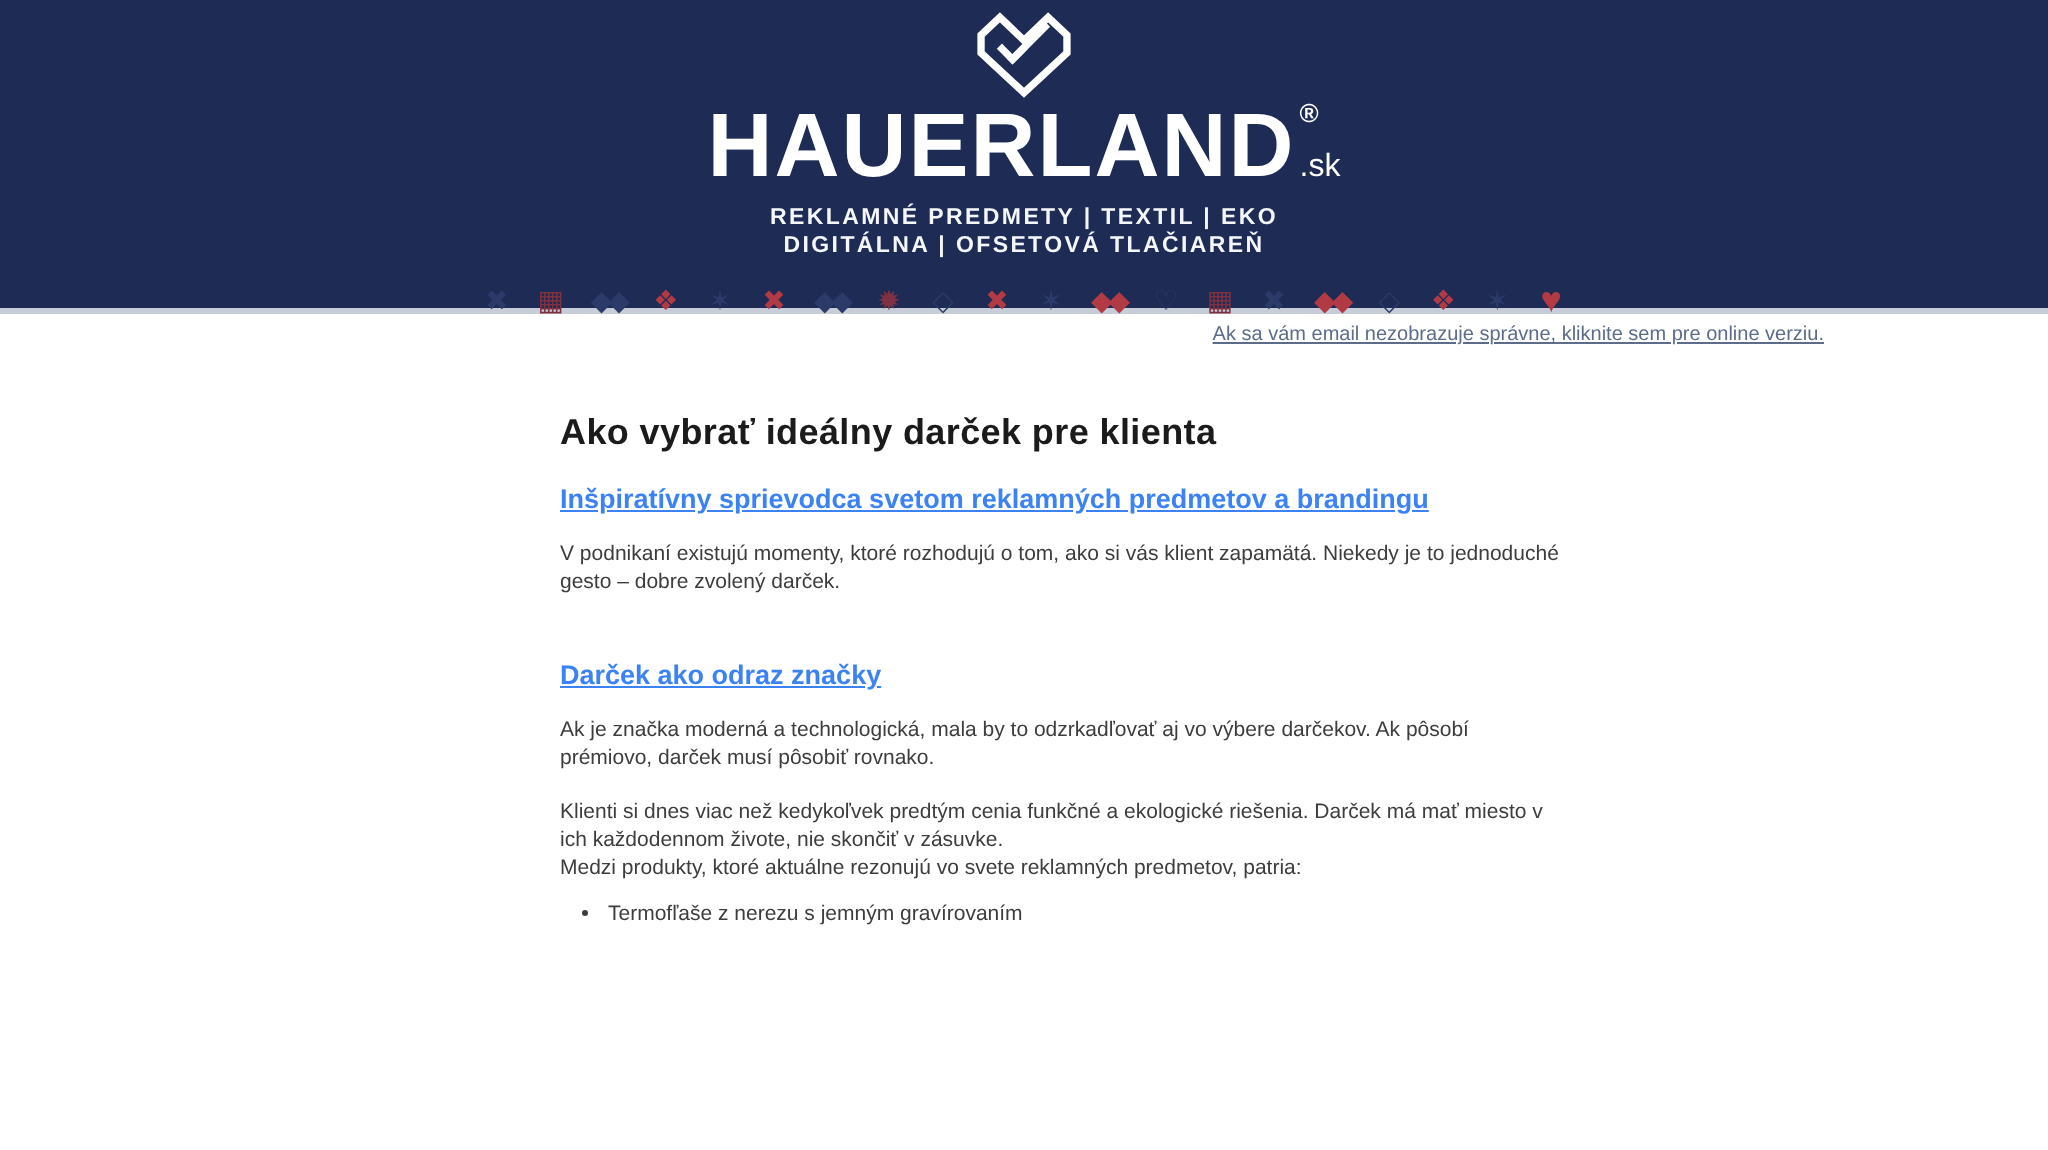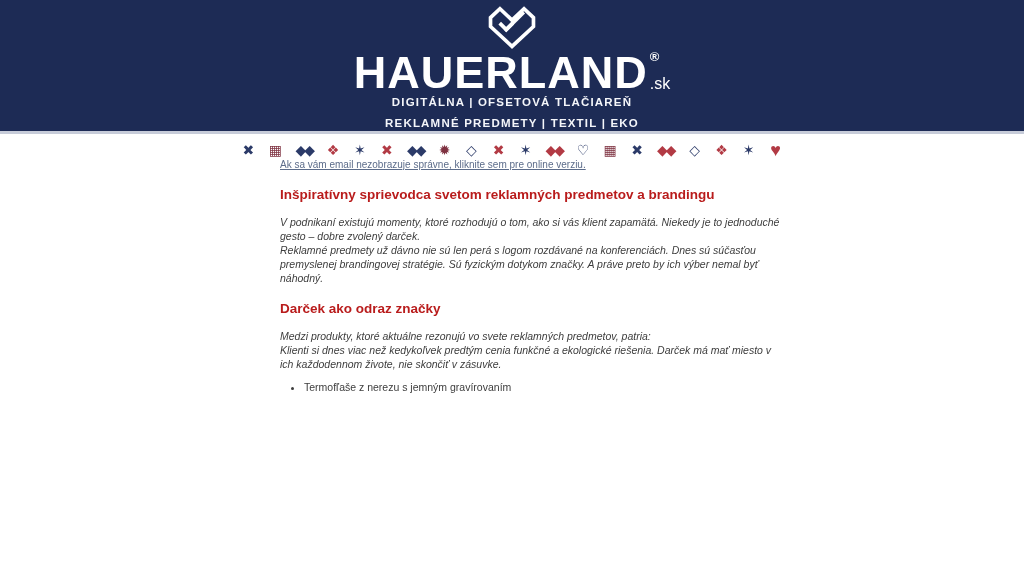--- a/index.html
+++ b/index.html
@@ -8,21 +8,21 @@
     width: 1024px;
     height: 575px;
     overflow: hidden;
     background: #ffffff;
     font-family: "Liberation Sans", sans-serif;
   }
 
   
   .mast {
     width: 1024px;
-    height: 134px;
+    height: 157px;
     background: #1d2b55;
     border-bottom: 3px solid #c7ccd9;
     text-align: center;
     color: #ffffff;
     padding-top: 5px;
   }
   .heart-logo { display: block; margin: 0 auto; }
   .wordmark-row {
     display: flex;
     justify-content: center;
@@ -72,45 +72,45 @@
   .folk-row span[data-tone="faint"]   { color: #2b3a68; }
   .folk-row span.pair { letter-spacing: -2px; }
   .folk-row span.big { font-size: 18px; }
 
   
   .content {
     margin-left: 280px;
     width: 632px;
   }
   .online-link-wrap {
-    text-align: left;
-    padding-top: 20px;
+    text-align: right;
   }
   .online-link {
     font-size: 10px;
     color: #5c6c8a;
     text-decoration: underline;
     cursor: pointer;
   }
   .article { width: 500px; }
   h1.title {
     margin: 31px 0 0;
     font-size: 18px;
     font-weight: bold;
     color: #1b1b1b;
     letter-spacing: 0.2px;
   }
   h2.subtitle, h2.section-h {
     margin: 15px 0 0;
     font-size: 13.5px;
     font-weight: bold;
-    color: #b91c1c;
+    color: #3b82f6;
+    text-decoration: underline;
   }
-  h2.section-h { margin-top: 16px; }
-  .para-group { margin-top: 13px; font-style: italic; }
+  h2.section-h { margin-top: 32px; }
+  .para-group { margin-top: 13px; }
   .para-group p {
     margin: 0;
     font-size: 10.5px;
     line-height: 14px;
     color: #3d3d3d;
   }
   ul.product-list {
     margin: 9px 0 0;
     padding-left: 24px;
     font-size: 10.5px;
@@ -130,22 +130,22 @@
   </svg>
 
   <div class="wordmark-row">
     <span class="wordmark">HAUERLAND</span>
     <span class="reg-stack">
       <span class="reg">®</span>
       <span class="tld">.sk</span>
     </span>
   </div>
 
+  <div class="tagline first">REKLAMNÉ PREDMETY  |  TEXTIL  |  EKO</div>
   <div class="tagline">DIGITÁLNA  |  OFSETOVÁ TLAČIAREŇ</div>
-  <div class="tagline first">REKLAMNÉ PREDMETY  |  TEXTIL  |  EKO</div>
 
   <div class="folk-row">
     <span data-tone="faint">✖</span>
     <span data-tone="darkred">▦</span>
     <span class="pair" data-tone="faint">◆◆</span>
     <span data-tone="red">❖</span>
     <span data-tone="faint">✶</span>
     <span data-tone="red">✖</span>
     <span class="pair" data-tone="faint">◆◆</span>
     <span data-tone="darkred">✹</span>
@@ -164,34 +164,35 @@
   </div>
 </header>
 
 <main class="content">
 
   <div class="online-link-wrap">
     <a class="online-link">Ak sa vám email nezobrazuje správne, kliknite sem pre online verziu.</a>
   </div>
 
   <article class="article">
+    <h1 class="title">Ako vybrať ideálny darček pre klienta</h1>
     <h2 class="subtitle">Inšpiratívny sprievodca svetom reklamných predmetov a brandingu</h2>
 
     <div class="para-group">
       <p>V podnikaní existujú momenty, ktoré rozhodujú o tom, ako si vás klient zapamätá. Niekedy je to jednoduché gesto – dobre zvolený darček.</p>
-      <p>Reklamné predmety už dávno nie sú len perá s logom rozdávané na konferenciách. Dnes sú súčasťou premyslenej brandingovej stratégie. Sú fyzickým dotykom značky. A práve preto by ich výber nemal byť náhodný.</p>
     </div>
 
     <h2 class="section-h">Darček ako odraz značky</h2>
     <div class="para-group">
+      <p>Ak je značka moderná a technologická, mala by to odzrkadľovať aj vo výbere darčekov. Ak pôsobí prémiovo, darček musí pôsobiť rovnako.</p>
     </div>
 
     <div class="para-group">
+      <p>Klienti si dnes viac než kedykoľvek predtým cenia funkčné a ekologické riešenia. Darček má mať miesto v ich každodennom živote, nie skončiť v zásuvke.</p>
       <p>Medzi produkty, ktoré aktuálne rezonujú vo svete reklamných predmetov, patria:</p>
-      <p>Klienti si dnes viac než kedykoľvek predtým cenia funkčné a ekologické riešenia. Darček má mať miesto v ich každodennom živote, nie skončiť v zásuvke.</p>
     </div>
 
     <ul class="product-list">
       <li>Termofľaše z nerezu s jemným gravírovaním</li>
 
     </ul>
   </article>
 
 </main>
 

